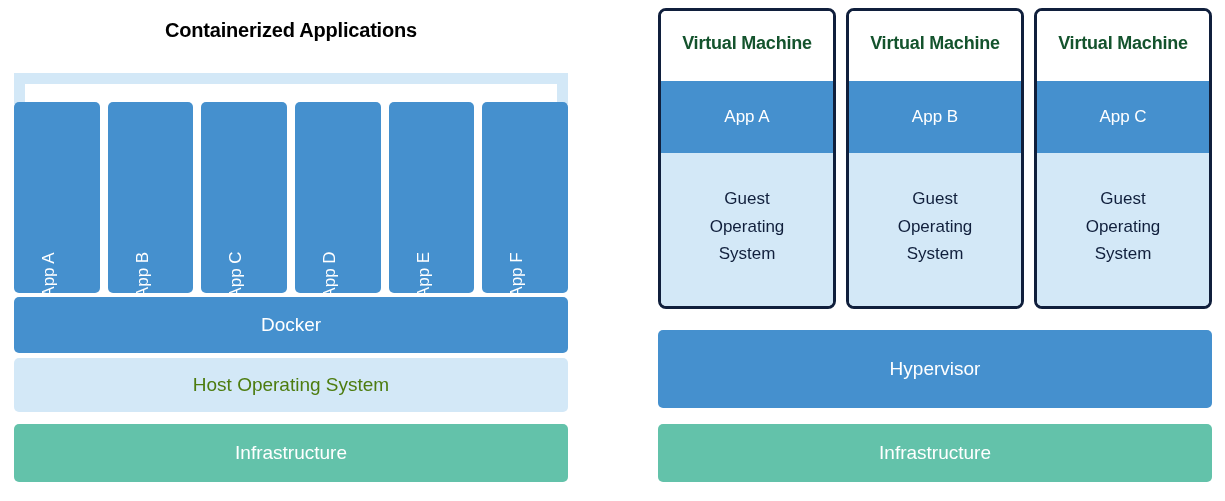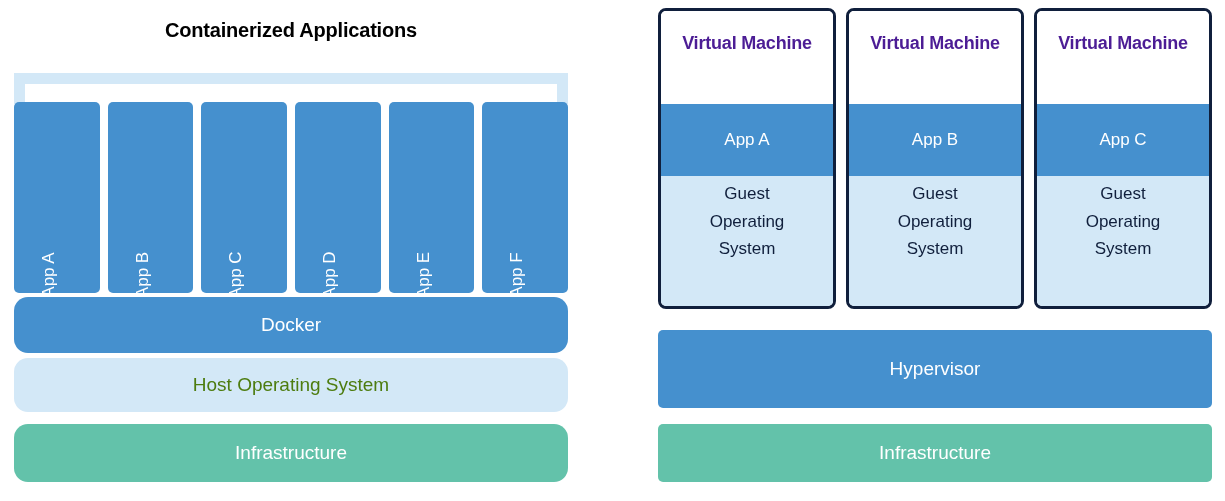--- a/index.html
+++ b/index.html
@@ -81,21 +81,21 @@
     white-space: nowrap;
     color: #ffffff;
     font-size: 17px;
     line-height: 1;
   }
 
   .stack-bar {
     position: absolute;
     left: 14px;
     width: 554px;
-    border-radius: 14px;
+    border-radius: 5px;
     display: flex;
     align-items: center;
     justify-content: center;
     font-size: 19px;
   }
   #docker-bar {
     top: 297px; height: 56px;
     background: #4590ce;
     color: #ffffff;
   }
@@ -127,49 +127,49 @@
   .vm-box {
     flex: 1 1 0;
     border: 3px solid #101f3c;
     border-radius: 8px;
     overflow: hidden;
     display: flex;
     flex-direction: column;
     background: #ffffff;
   }
   .vm-header {
-    height: 93px;
+    height: 70px;
     background: #ffffff;
     display: flex;
     align-items: flex-start;
     justify-content: center;
     padding-top: 22px;
     box-sizing: border-box;
-    color: #4c1d95;
+    color: #14532d;
     font-size: 18px;
     font-weight: bold;
     letter-spacing: -0.2px;
   }
   .vm-app {
     height: 72px;
     background: #4590ce;
     color: #ffffff;
     display: flex;
     align-items: center;
     justify-content: center;
     font-size: 17px;
   }
   .vm-guest {
     flex: 1 1 auto;
     background: #d3e8f7;
     color: #101f3c;
     display: flex;
     align-items: flex-start;
     justify-content: center;
-    padding-top: 4px;
+    padding-top: 32px;
     box-sizing: border-box;
     font-size: 17px;
     line-height: 1.62;
     text-align: center;
     white-space: pre-line;
   }
 
   .stack-bar-right {
     position: absolute;
     left: 0;

